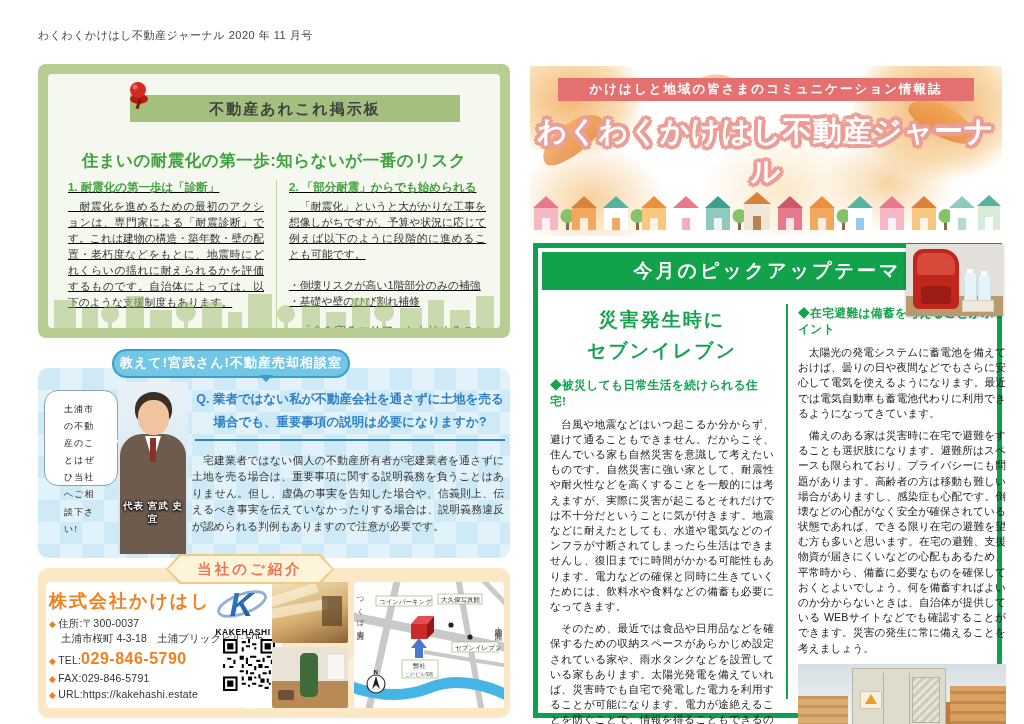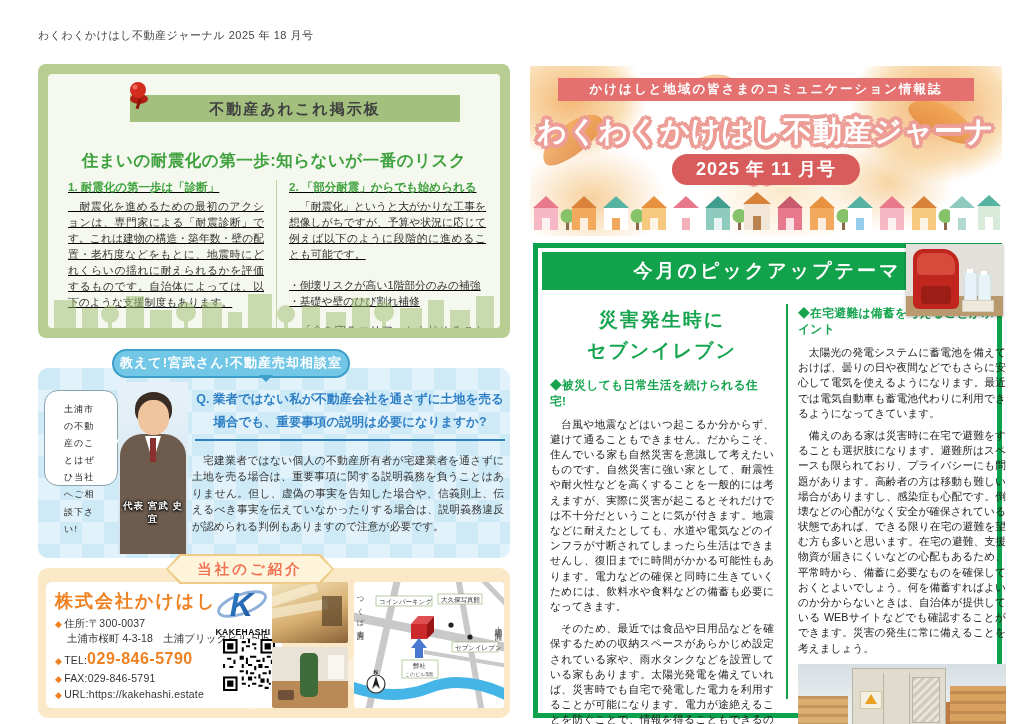--- a/index.html
+++ b/index.html
@@ -42,21 +42,21 @@
   .agent-caption{position:absolute;left:0;right:0;top:118px;text-align:center;color:#fff;font-size:9.5px;font-weight:bold;text-shadow:0 0 3px #000,0 0 3px #000,0 1px 2px #000;letter-spacing:1px;}
   .qa{position:absolute;left:157px;top:20px;width:310px;font-size:12.5px;color:#2e7fc5;font-weight:bold;text-align:center;line-height:1.85;border-bottom:2px solid #2e7fc5;padding-bottom:5px;}
   .answer{position:absolute;left:154px;top:84px;width:312px;margin:0;font-size:10.8px;line-height:1.52;color:#333;text-align:justify;}
 
   
   .company{left:38px;top:568px;width:472px;height:150px;border-radius:10px;background:#fbe8c7;background-image:radial-gradient(circle at 20% 30%,rgba(255,255,255,.45) 0 18px,transparent 19px),radial-gradient(circle at 70% 70%,rgba(255,255,255,.35) 0 22px,transparent 23px),radial-gradient(circle at 45% 85%,rgba(255,255,255,.3) 0 14px,transparent 15px);}
   .ribbon{left:166px;top:554px;width:168px;height:30px;z-index:6;}
   .ribbon-outer{position:absolute;inset:0;background:#eecb86;clip-path:polygon(0 50%,8% 0,92% 0,100% 50%,92% 100%,8% 100%);}
   .ribbon-inner{position:absolute;inset:2px;background:#fdf4da;clip-path:polygon(0 50%,8% 0,92% 0,100% 50%,92% 100%,8% 100%);}
   .ribbon-text{position:absolute;inset:0;text-align:center;line-height:30px;font-size:14.5px;font-weight:bold;color:#f2734d;letter-spacing:3px;text-shadow:0 0 2px #fff;}
-  .company-card{position:absolute;left:8px;top:14px;width:236px;height:126px;background:#fff;border-radius:6px;padding:7px 9px;box-sizing:border-box;}
+  .company-card{position:absolute;left:8px;top:14px;width:236px;height:126px;background:#fff;border-radius:6px;padding:7px 3px;box-sizing:border-box;}
   .company-name{font-size:18px;font-weight:bold;color:#ef8121;letter-spacing:2px;}
   .company-logo{position:absolute;right:2px;top:3px;width:74px;text-align:center;}
   .logo-name{font-size:8.5px;font-weight:bold;color:#111;letter-spacing:.5px;}
   .logo-sub{font-size:5px;color:#666;}
   .crow{margin-top:4px;font-size:10.5px;color:#333;letter-spacing:.2px;}
   .crow .dia{color:#ef8121;margin-right:2px;font-size:9px;}
   .addr2{margin-top:1px;padding-left:12px;font-size:10.5px;color:#333;}
   .tel-num{font-size:16px;font-weight:bold;color:#ef8121;letter-spacing:.5px;}
   .crow.narrow{padding-right:54px;}
   .qr{position:absolute;right:7px;top:57px;width:52px;height:52px;}
@@ -122,21 +122,21 @@
   .cl1{left:30px;} .cl2{left:56px;}
   .vent{position:absolute;right:5px;top:8px;width:26px;height:44px;border:1px solid #b8b4a6;background:repeating-linear-gradient(135deg,#cfccbf 0 3px,#e8e4d6 3px 6px);}
   .warn{position:absolute;left:7px;top:22px;width:20px;height:16px;background:#f5f0e0;border:1px solid #d0c9a8;}
   .warn::after{content:"";position:absolute;left:4px;top:2px;border-left:6px solid transparent;border-right:6px solid transparent;border-bottom:10px solid #e8a020;}
 </style>
 </head>
 <body>
 
 <div class="page">
 
-  <div class="abs issue-line">わくわくかけはし不動産ジャーナル 2025 年 18 月号</div>
+  <div class="abs issue-line">わくわくかけはし不動産ジャーナル 2020 年 11 月号</div>
 
   <section class="abs board">
     <div class="board-inner">
       <div class="board-banner">
         <svg class="pushpin" viewBox="0 0 30 34">
           <ellipse cx="15" cy="20" rx="9" ry="5" fill="#b01d12"></ellipse>
           <rect x="14" y="20" width="3" height="10" fill="#8a140c" transform="rotate(18 15 22)"></rect>
           <circle cx="14" cy="11" r="8" fill="#d42b1f"></circle>
           <circle cx="11" cy="8" r="2.5" fill="#ef6a5e"></circle>
         </svg>
@@ -306,21 +306,20 @@
     <div class="blob b1"></div>
     <div class="blob b2"></div>
     <div class="blob b3"></div>
     <div class="blob b4"></div>
     <div class="blob b5"></div>
     <div class="leaf l1"></div>
     <div class="leaf l2"></div>
     <div class="leaf l3"></div>
     <div class="tagline">かけはしと地域の皆さまのコミュニケーション情報誌</div>
     <h1 class="rp-title">わくわくかけはし不動産ジャーナル</h1>
-    <div class="issue-badge">2025 年 11 月号</div>
     <svg class="houses" viewBox="0 0 470 44" preserveAspectRatio="xMidYMax meet">
       <g>
         <g transform="translate(2,0)">
             <polygon points="0,18 13,6 26,18" fill="#e8798c"></polygon>
             <rect x="1" y="18" width="24" height="22" fill="#f5b8c4"></rect>
             <rect x="9" y="28" width="8" height="12" fill="#fff" opacity=".8"></rect>
           </g>
         <g transform="translate(30,0)">
             <rect x="5" y="30" width="3" height="10" fill="#8a6a4a"></rect>
             <circle cx="6.5" cy="26" r="7" fill="#86c26a"></circle>

